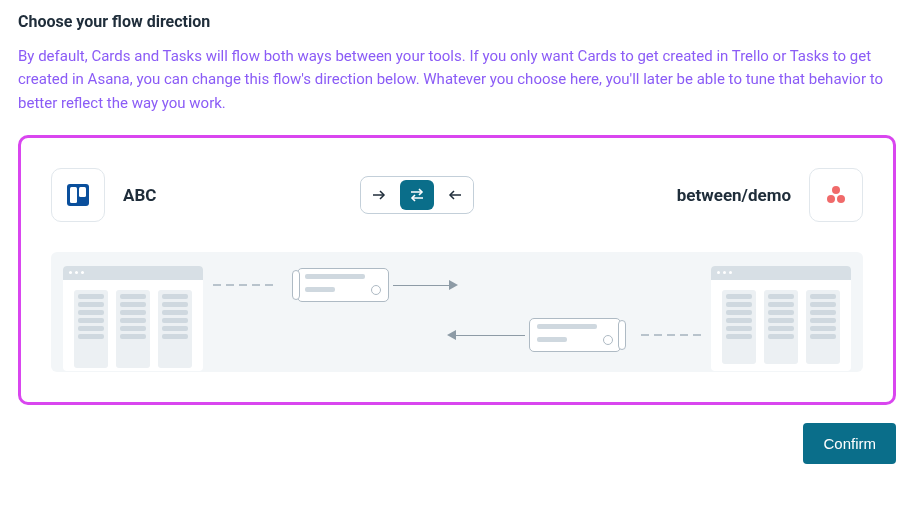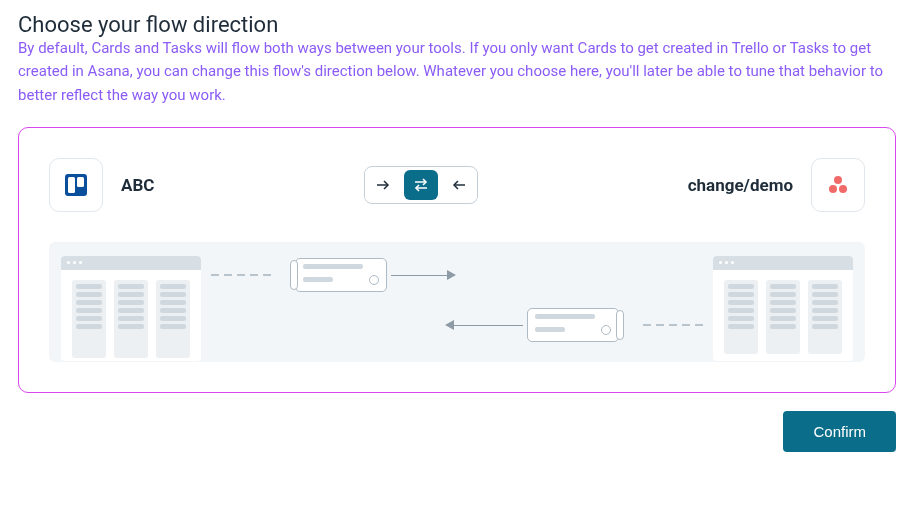--- a/index.html
+++ b/index.html
@@ -4,34 +4,34 @@
 <style>
   * { box-sizing: border-box; margin: 0; padding: 0; }
   body {
     font-family: -apple-system, BlinkMacSystemFont, "Segoe UI", Roboto, Helvetica, Arial, sans-serif;
     background: #fff;
     color: #1f2d3a;
     padding: 12px 18px 18px 18px;
     width: 914px;
   }
   h1 {
-    font-size: 22px;
-    font-weight: 400;
+    font-size: 16px;
+    font-weight: 700;
     color: #1f2d3a;
-    margin-bottom: 0;
+    margin-bottom: 14px;
   }
   p.desc {
     font-size: 15px;
     line-height: 1.55;
     color: #8b5cf6;
     margin-bottom: 20px;
     max-width: 870px;
   }
   .panel {
-    border: 1px solid #d946ef;
+    border: 3px solid #d946ef;
     border-radius: 10px;
     padding: 30px 30px 30px 30px;
   }
   .row-tools {
     display: flex;
     align-items: center;
     justify-content: space-between;
     gap: 18px;
   }
   .tool-left, .tool-right {
@@ -184,21 +184,21 @@
   .footer {
     display:flex;
     justify-content:flex-end;
     margin-top: 18px;
   }
   .confirm-btn {
     background:#0a6e8a;
     color:#fff;
     border:none;
     border-radius:4px;
-    padding: 12px 30px;
+    padding: 12px 20px;
     font-size:15px;
     font-weight:500;
     cursor:pointer;
   }
 </style>
 </head>
 <body>
 
 <h1>Choose your flow direction</h1>
 <p class="desc">By default, Cards and Tasks will flow both ways between your tools. If you only want Cards to get created in Trello or Tasks to get created in Asana, you can change this flow's direction below. Whatever you choose here, you'll later be able to tune that behavior to better reflect the way you work.</p>
@@ -234,21 +234,21 @@
       </div>
       <div class="dir-btn">
         <svg width="16" height="16" viewBox="0 0 16 16">
           <line x1="14" y1="8" x2="4" y2="8" stroke="#1f2d3a" stroke-width="1.5"></line>
           <polyline points="7,4 3,8 7,12" fill="none" stroke="#1f2d3a" stroke-width="1.5"></polyline>
         </svg>
       </div>
     </div>
 
     <div class="tool-right">
-      <span class="tool-label">change/demo</span>
+      <span class="tool-label">between/demo</span>
       <div class="icon-card">
         <svg width="26" height="26" viewBox="0 0 26 26">
           <circle cx="13" cy="8" r="4" fill="#f06a6a"></circle>
           <circle cx="8" cy="17" r="4" fill="#f06a6a"></circle>
           <circle cx="18" cy="17" r="4" fill="#f06a6a"></circle>
         </svg>
       </div>
     </div>
 
   </div>

